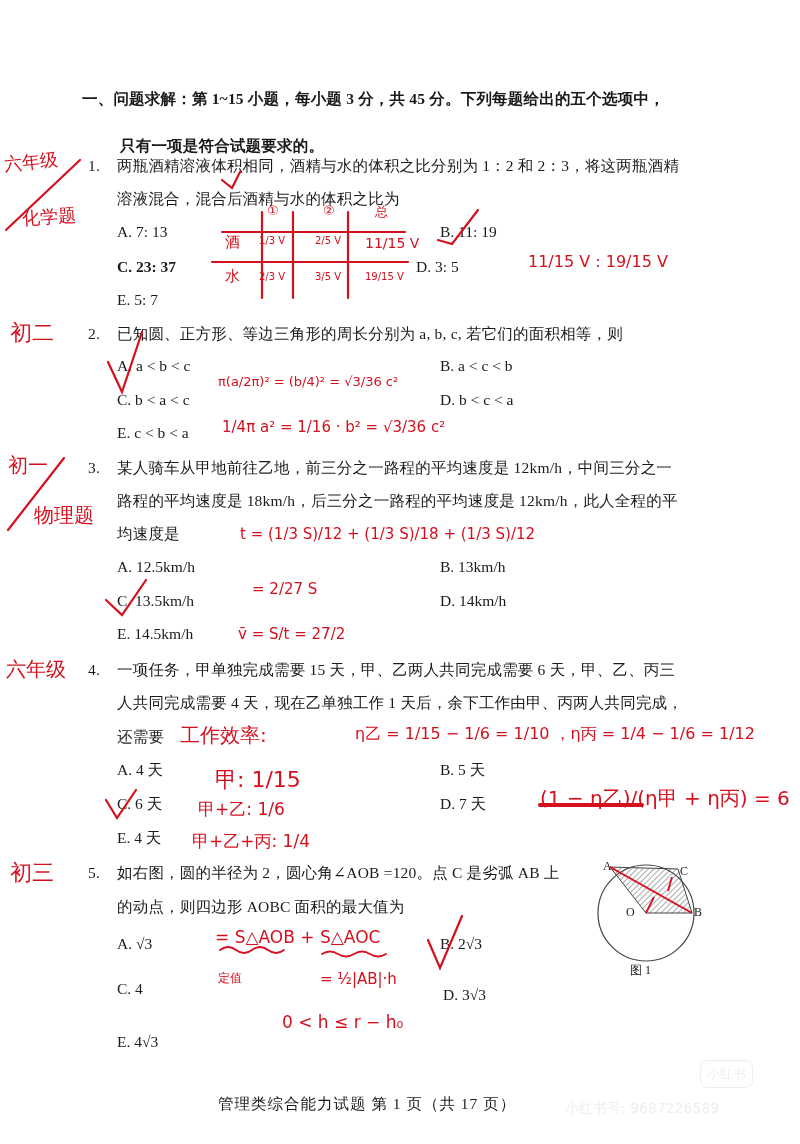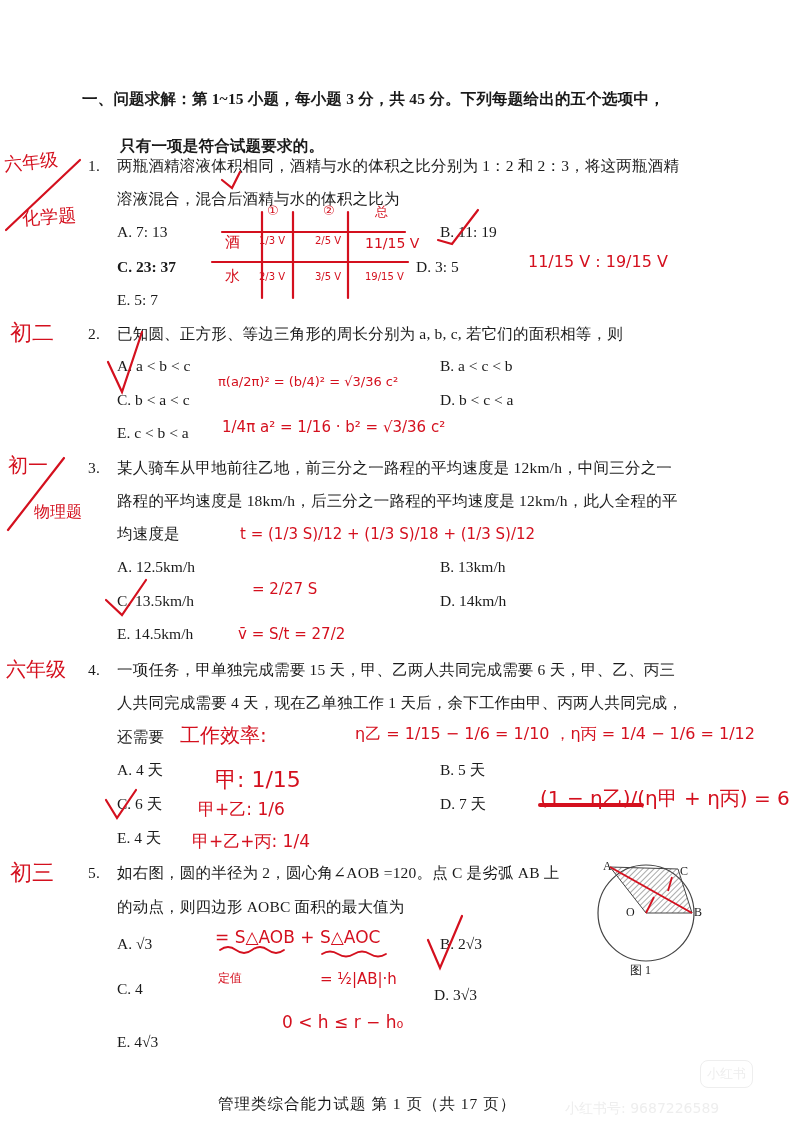--- a/index.html
+++ b/index.html
@@ -68,21 +68,21 @@
     <div class="abs opt" style="left:117px;top:828px;">E. 4 天</div>
   </div>
 
   <div>
     <div class="abs txt" style="left:88px;top:862px;">5.</div>
     <div class="abs txt" style="left:117px;top:862px;">如右图，圆的半径为 2，圆心角∠AOB =120。点 C 是劣弧 AB 上</div>
     <div class="abs txt" style="left:117px;top:896px;">的动点，则四边形 AOBC 面积的最大值为</div>
     <div class="abs opt" style="left:117px;top:935px;">A.  √3</div>
     <div class="abs opt" style="left:440px;top:935px;">B.  2√3</div>
     <div class="abs opt" style="left:117px;top:980px;">C.    4</div>
-    <div class="abs opt" style="left:434px;top:986px;">D.  3√3</div>
+    <div class="abs opt" style="left:443px;top:986px;">D.  3√3</div>
     <div class="abs opt" style="left:117px;top:1033px;">E.  4√3</div>
 
     <svg class="abs" style="left:588px;top:855px;" width="120" height="125" viewBox="0 0 120 125">
       <defs>
         <pattern id="hatch" width="4" height="4" patternUnits="userSpaceOnUse" patternTransform="rotate(45)">
           <line x1="0" y1="0" x2="0" y2="4" stroke="#555" stroke-width="1"></line>
         </pattern>
       </defs>
       <circle cx="58" cy="58" r="48" fill="none" stroke="#444" stroke-width="1.2"></circle>
       <polygon points="22,12 90,14 104,58 58,58" fill="url(#hatch)" stroke="#444" stroke-width="1"></polygon>
@@ -121,21 +121,21 @@
     <div class="abs hw" style="left:100px;top:66px;font-size:10px;">3/5 V</div>
     <div class="abs hw" style="left:150px;top:66px;font-size:10px;">19/15 V</div>
   </div>
   <div class="abs hw" style="left:528px;top:252px;font-size:16px;">11/15 V : 19/15 V</div>
 
   <div class="abs hw" style="left:10px;top:318px;font-size:22px;">初二</div>
   <div class="abs hw" style="left:218px;top:374px;font-size:13px;">π(a/2π)² = (b/4)² = √3/36 c²</div>
   <div class="abs hw" style="left:222px;top:418px;font-size:15px;">1/4π a² = 1/16 · b² = √3/36 c²</div>
 
   <div class="abs hw" style="left:8px;top:452px;font-size:20px;">初一</div>
-  <div class="abs hw" style="left:34px;top:502px;font-size:16px;">物理题</div>
+  <div class="abs hw" style="left:34px;top:502px;font-size:20px;">物理题</div>
   <div class="abs hw" style="left:240px;top:525px;font-size:15px;">t = (1/3 S)/12 + (1/3 S)/18 + (1/3 S)/12</div>
   <div class="abs hw" style="left:252px;top:580px;font-size:15px;">= 2/27 S</div>
   <div class="abs hw" style="left:238px;top:625px;font-size:15px;">v̄ = S/t = 27/2</div>
 
   <div class="abs hw" style="left:6px;top:656px;font-size:20px;">六年级</div>
   <div class="abs hw" style="left:180px;top:722px;font-size:20px;">工作效率:</div>
   <div class="abs hw" style="left:355px;top:724px;font-size:16px;">η乙 = 1/15 − 1/6 = 1/10 ，η丙 = 1/4 − 1/6 = 1/12</div>
   <div class="abs hw" style="left:215px;top:765px;font-size:22px;">甲: 1/15</div>
   <div class="abs hw" style="left:198px;top:798px;font-size:17px;">甲+乙: 1/6</div>
   <div class="abs hw" style="left:192px;top:830px;font-size:17px;">甲+乙+丙: 1/4</div>

